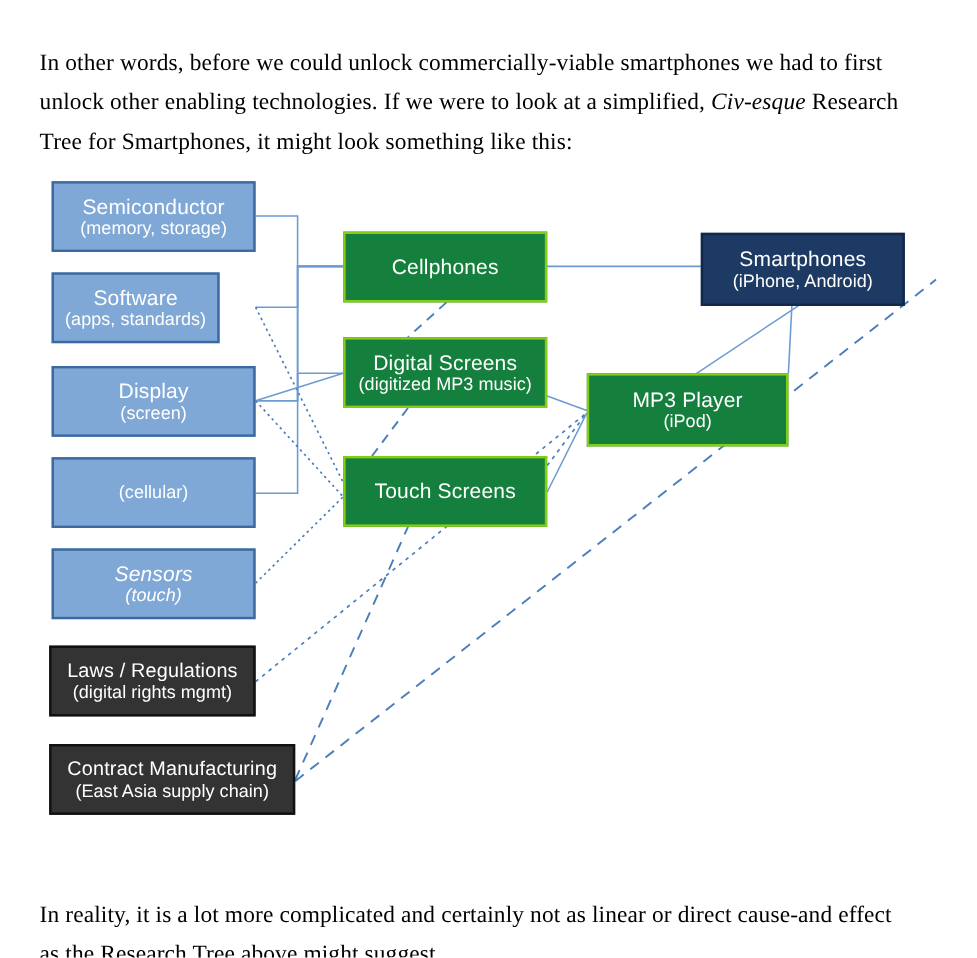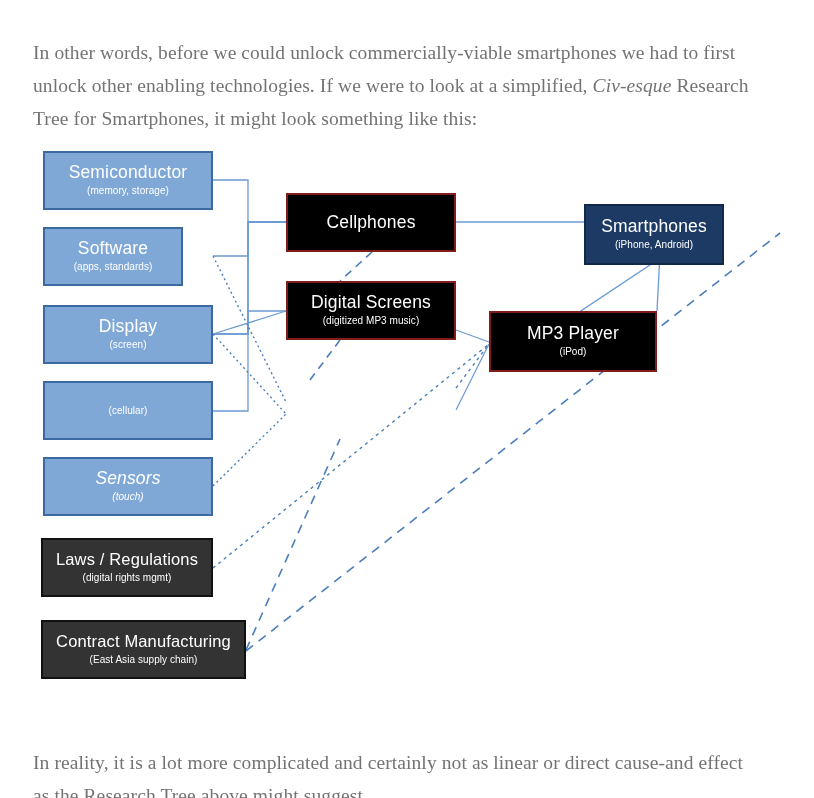--- a/index.html
+++ b/index.html
@@ -17,21 +17,21 @@
   }
 
   
   .prose {
     position: absolute;
     left: 33px;
     width: 730px;
     font-family: "Liberation Serif", serif;
     font-size: 19.5px;
     line-height: 33px;
-    color: #737373;
+    color: #000000;
     letter-spacing: 0.1px;
   }
   #intro-paragraph { top: 16px; }
   #closing-paragraph { top: 726px; }
   .prose em { font-style: italic; }
 
   
   #research-tree {
     position: absolute;
     left: 0;
@@ -58,34 +58,34 @@
     text-align: center;
     z-index: 3;
   }
   .node .node-title {
     font-size: 17.5px;
     line-height: 21px;
     font-weight: 400;
     letter-spacing: 0.15px;
   }
   .node .node-sub {
-    font-size: 10px;
+    font-size: 15px;
     line-height: 16px;
     font-weight: 400;
     letter-spacing: 0.05px;
   }
 
   
   .tier-base {
     background: #7FA8D6;
     border: 2px solid #3C6AA0;
   }
   .tier-mid {
-    background: #000000;
-    border: 2px solid #7f1d1d;
+    background: #15803d;
+    border: 2px solid #84cc16;
   }
   .tier-top {
     background: #1C3A63;
     border: 2px solid #12284a;
   }
   .tier-context {
     background: #333333;
     border: 2px solid #111111;
   }
   .tier-base .node-title { font-size: 17.5px; }
@@ -169,26 +169,29 @@
 
   <div class="node tier-mid" style="left:286px; top:63px; width:170px; height:59px;">
     <div class="node-title">Cellphones</div>
   </div>
 
   <div class="node tier-mid" style="left:286px; top:151px; width:170px; height:59px;">
     <div class="node-title">Digital Screens</div>
     <div class="node-sub">(digitized MP3 music)</div>
   </div>
 
+  <div class="node tier-mid" style="left:286px; top:250px; width:170px; height:59px;">
+    <div class="node-title">Touch Screens</div>
+  </div>
 
   <div class="node tier-mid" style="left:489px; top:181px; width:168px; height:61px;">
     <div class="node-title">MP3 Player</div>
     <div class="node-sub">(iPod)</div>
   </div>
 
-  <div class="node tier-top" style="left:584px; top:74px; width:140px; height:61px;">
+  <div class="node tier-top" style="left:584px; top:64px; width:170px; height:61px;">
     <div class="node-title">Smartphones</div>
     <div class="node-sub">(iPhone, Android)</div>
   </div>
 
 </div>
 
 <p class="prose" id="closing-paragraph">In reality, it is a lot more complicated and certainly not as linear or direct cause-and effect as the Research Tree above might suggest.</p>
 
 </body></html>

